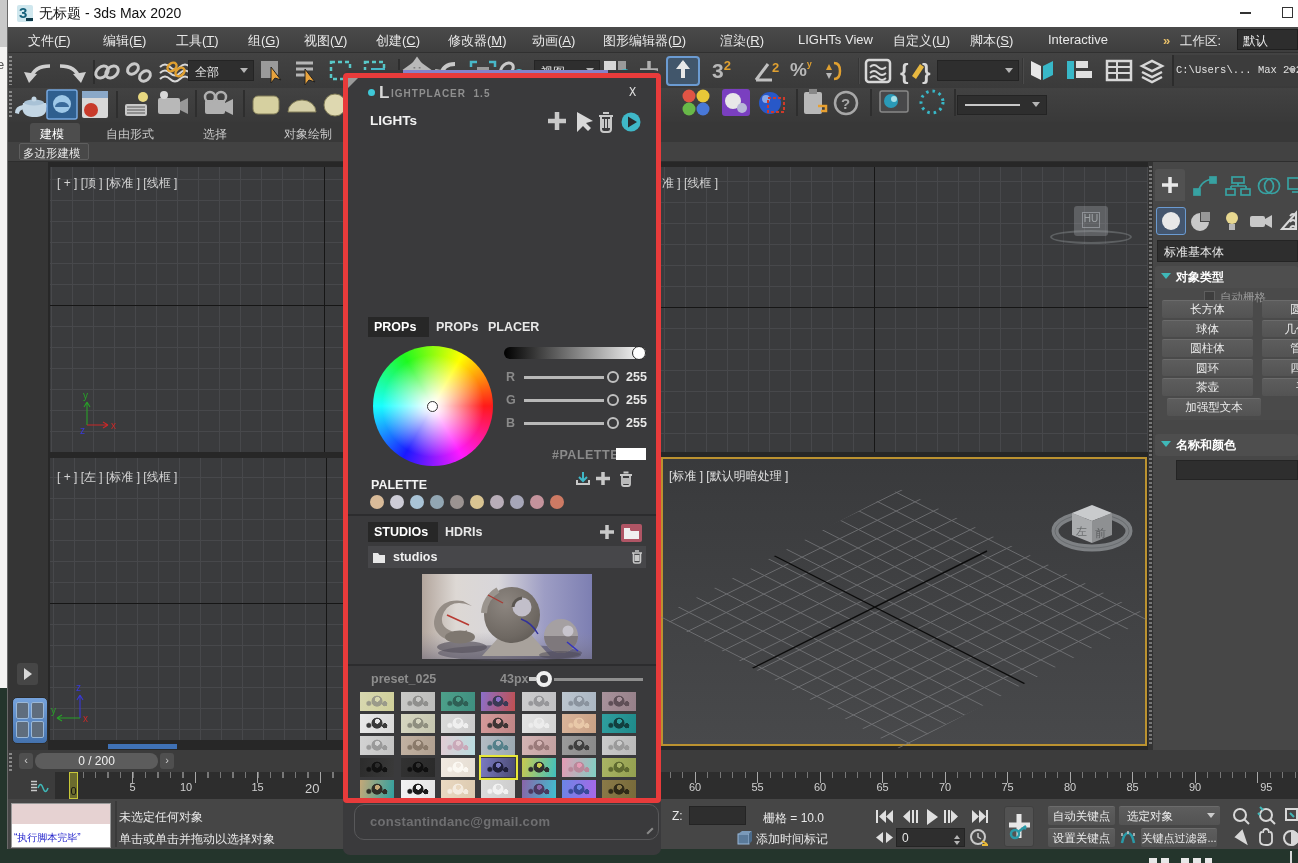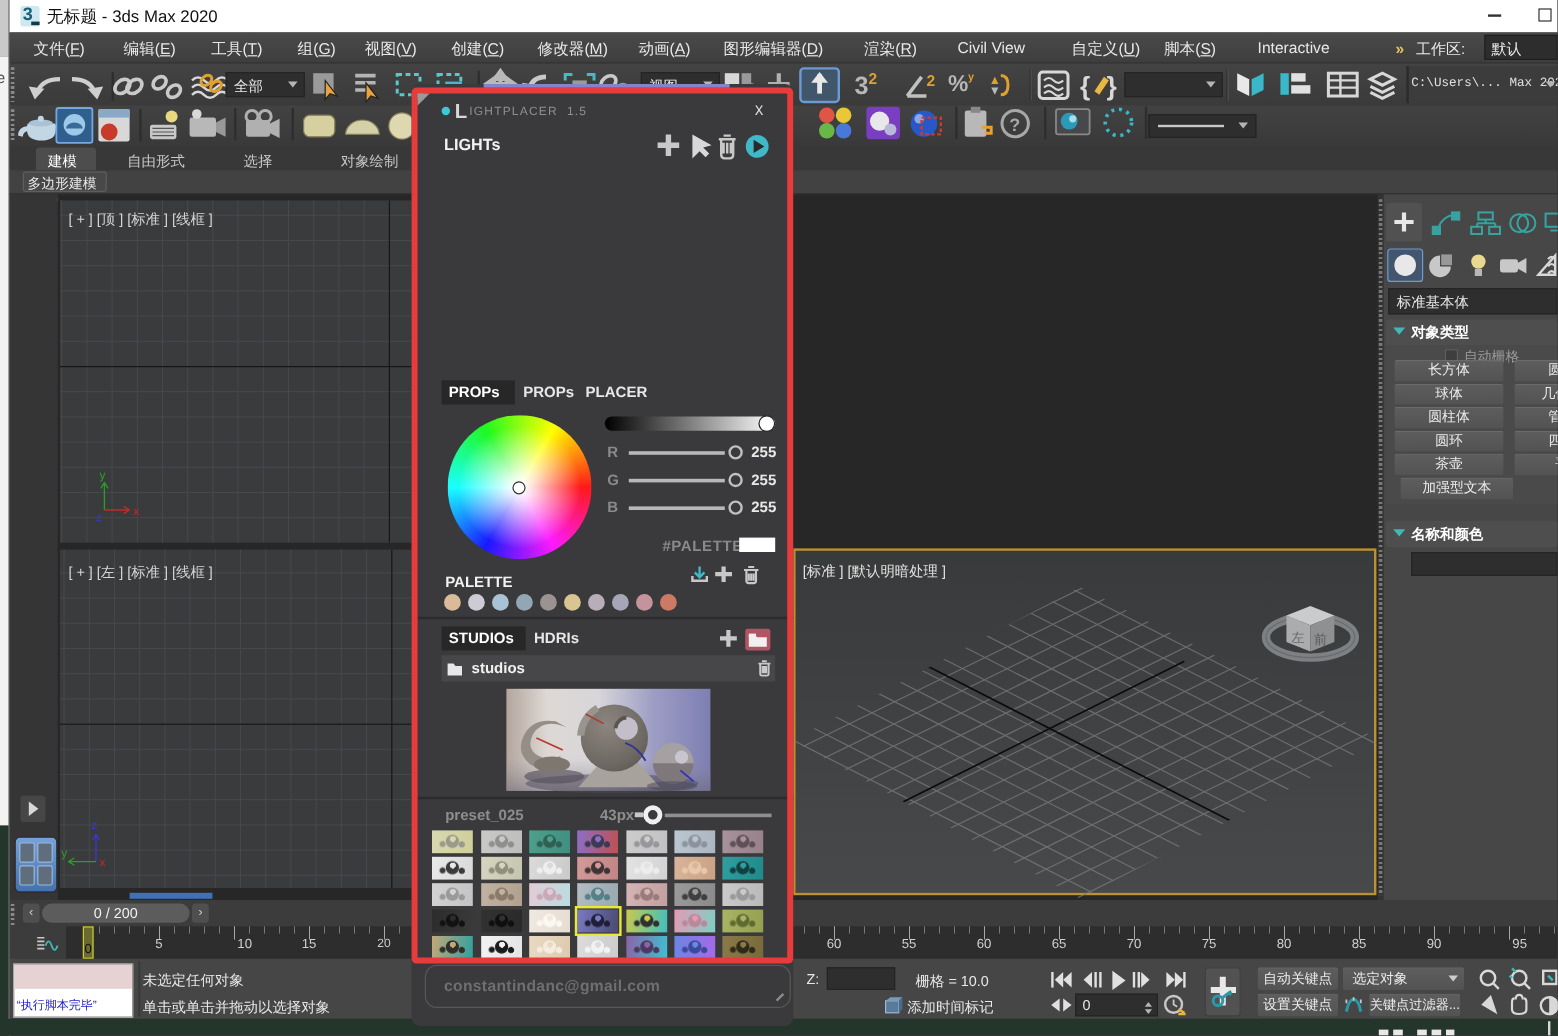--- a/index.html
+++ b/index.html
@@ -40,21 +40,21 @@
       <span style="position:absolute;left:20px;top:0">文件(<u>F</u>)</span>
       <span style="position:absolute;left:95px;top:0">编辑(<u>E</u>)</span>
       <span style="position:absolute;left:168px;top:0">工具(<u>T</u>)</span>
       <span style="position:absolute;left:240px;top:0">组(<u>G</u>)</span>
       <span style="position:absolute;left:296px;top:0">视图(<u>V</u>)</span>
       <span style="position:absolute;left:368px;top:0">创建(<u>C</u>)</span>
       <span style="position:absolute;left:440px;top:0">修改器(<u>M</u>)</span>
       <span style="position:absolute;left:524px;top:0">动画(<u>A</u>)</span>
       <span style="position:absolute;left:595px;top:0">图形编辑器(<u>D</u>)</span>
       <span style="position:absolute;left:712px;top:0">渲染(<u>R</u>)</span>
-      <span style="position:absolute;left:790px;top:0">Civil View</span>
+      <span style="position:absolute;left:790px;top:0">LIGHTs View</span>
       <span style="position:absolute;left:885px;top:0">自定义(<u>U</u>)</span>
       <span style="position:absolute;left:962px;top:0">脚本(<u>S</u>)</span>
       <span style="position:absolute;left:1040px;top:0">Interactive</span>
     </div>
 <div class="ab" style="left:1163px;top:33px;color:#e8c06a;font-size:13px;font-weight:bold">»</div>
 <div class="ab txt" style="left:1180px;top:33px;font-size:12.5px">工作区:</div>
 <div class="ab" style="left:1237px;top:29px;width:61px;height:21px;background:#2d2d2d;border:1px solid #1f1f1f"></div>
 <div class="ab txt" style="left:1243px;top:33px;font-size:12.5px">默认</div>
 
 <div class="ab" style="left:8px;top:53px;width:1290px;height:35px;background:linear-gradient(#434343,#3a3a3a)"></div>
@@ -279,20 +279,29 @@
  <div class="ab txt" style="left:7px;top:11px;color:#d4d4d4">[ + ]  [左 ]  [标准 ]  [线框 ]</div>
  <svg class="ab" style="left:0px;top:222px" width="100" height="48">
   <path d="M30 38 v-23 M30 15 l-3 5 M30 15 l3 5" stroke="#3838d8" stroke-width="1.1" fill="none"></path>
   <path d="M30 38 h-23 M7 38 l5-3 M7 38 l5 3" stroke="#28a028" stroke-width="1.1" fill="none"></path>
   <text x="26" y="11" fill="#3838d8" font-size="10">z</text>
   <text x="1" y="34" fill="#28a028" font-size="10">y</text>
   <text x="33" y="42" fill="#c82828" font-size="10">x</text>
  </svg>
 </div>
 
+<div class="ab vp" style="left:661px;top:167px;width:487px;height:285px">
+ <div class="ab grid" style="left:0;top:0;right:0;bottom:0;background-position:3px 14px"></div>
+ <div class="ab" style="left:213px;top:0;width:1px;height:285px;background:#161616"></div>
+ <div class="ab" style="left:0;top:140px;width:487px;height:1px;background:#161616"></div>
+ <div class="ab txt" style="left:1px;top:8px;color:#d4d4d4">准 ]  [线框 ]</div>
+ <div class="ab" style="left:413px;top:39px;width:34px;height:30px;background:rgba(170,175,180,.32);border-radius:3px"></div>
+ <div class="ab" style="left:421px;top:45px;width:18px;height:16px;border:1px solid rgba(200,205,210,.45);color:rgba(220,225,230,.5);font-size:10px;text-align:center">HU</div>
+ <div class="ab" style="left:389px;top:63px;width:82px;height:14px;border:2px solid rgba(160,165,170,.35);border-radius:50%"></div>
+</div>
 
 <div class="ab" style="left:661px;top:457px;width:486px;height:289px;border:2px solid #bb9230;background:linear-gradient(#393a3c,#48494b)">
  <svg class="ab" style="left:0;top:0" width="482" height="285" viewBox="0 0 482 285">
   <defs>
           <clipPath id="dia">
             <polygon points="237,30 488,158 237,290 -3,158"></polygon>
           </clipPath>
         </defs>
   <g clip-path="url(#dia)" stroke="#818285" stroke-width="1" opacity="0.68">
    <g id="ga">
@@ -418,23 +427,23 @@
 <div class="ab" style="left:108px;top:744px;width:69px;height:5px;background:#3f71b5"></div>
 <div class="ab" style="left:9px;top:753px;width:3px;height:42px;background:repeating-linear-gradient(#888 0 2px,transparent 2px 4px)"></div>
 <div class="ab" style="left:19px;top:753px;width:14px;height:16px;background:#4f4f4f;border-radius:3px;color:#ccc;font-size:11px;text-align:center;line-height:15px">‹</div>
 <div class="ab" style="left:35px;top:753px;width:123px;height:16px;background:#5c5c5c;border-radius:8px;color:#f0f0f0;font-size:12px;text-align:center;line-height:16px">0 / 200</div>
 <div class="ab" style="left:160px;top:753px;width:14px;height:16px;background:#4f4f4f;border-radius:3px;color:#ccc;font-size:11px;text-align:center;line-height:15px">›</div>
 
 <div class="ab" style="left:8px;top:772px;width:1290px;height:27px;background:#3c3c3c"></div>
 <div class="ab" style="left:55px;top:772px;width:1243px;height:27px;background:#2d2d2d;background-image:repeating-linear-gradient(90deg,#a8a8a8 0 1px,transparent 1px 62.5px),repeating-linear-gradient(90deg,#787878 0 1px,transparent 1px 12.5px);background-size:100% 11px,100% 6px;background-repeat:no-repeat;background-position:14.5px 0,14.5px 0"></div>
 <div class="ab" id="ruler" style="left:0;top:781px;height:18px">
       <div class="ab" style="left:117.5px;top:0;width:30px;text-align:center;color:#d0d0d0;font-size:11px">5</div>
-      <div class="ab" style="left:180px;top:0;width:30px;text-align:right;color:#d0d0d0;font-size:11px">10</div>
+      <div class="ab" style="left:180px;top:0;width:30px;text-align:left;color:#d0d0d0;font-size:11px">10</div>
       <div class="ab" style="left:242.5px;top:0;width:30px;text-align:center;color:#d0d0d0;font-size:11px">15</div>
-      <div class="ab" style="left:305px;top:0;width:30px;text-align:center;color:#d0d0d0;font-size:10px">20</div>
+      <div class="ab" style="left:305px;top:0;width:30px;text-align:left;color:#d0d0d0;font-size:13px">20</div>
       <div class="ab" style="left:367.5px;top:0;width:30px;text-align:center;color:#d0d0d0;font-size:11px">25</div>
       <div class="ab" style="left:430px;top:0;width:30px;text-align:center;color:#d0d0d0;font-size:11px">30</div>
       <div class="ab" style="left:492.5px;top:0;width:30px;text-align:center;color:#d0d0d0;font-size:11px">35</div>
       <div class="ab" style="left:555px;top:0;width:30px;text-align:center;color:#d0d0d0;font-size:11px">40</div>
       <div class="ab" style="left:617.5px;top:0;width:30px;text-align:center;color:#d0d0d0;font-size:11px">45</div>
       <div class="ab" style="left:680px;top:0;width:30px;text-align:center;color:#d0d0d0;font-size:11px">60</div>
       <div class="ab" style="left:742.5px;top:0;width:30px;text-align:center;color:#d0d0d0;font-size:11px">55</div>
       <div class="ab" style="left:805px;top:0;width:30px;text-align:center;color:#d0d0d0;font-size:11px">60</div>
       <div class="ab" style="left:867.5px;top:0;width:30px;text-align:center;color:#d0d0d0;font-size:11px">65</div>
       <div class="ab" style="left:930px;top:0;width:30px;text-align:center;color:#d0d0d0;font-size:11px">70</div>
@@ -532,21 +541,21 @@
 <div class="ab" style="left:1149px;top:858px;width:8px;height:5px;background:#e8e8e8"></div>
     <div class="ab" style="left:1161px;top:858px;width:8px;height:5px;background:#e8e8e8"></div>
 <div class="ab" style="left:1181px;top:858px;width:8px;height:5px;background:#e8e8e8"></div>
     <div class="ab" style="left:1193px;top:858px;width:8px;height:5px;background:#e8e8e8"></div>
     <div class="ab" style="left:1205px;top:858px;width:7px;height:5px;background:#e8e8e8"></div>
 <div class="ab" style="left:1290px;top:851px;width:2px;height:12px;background:#d8d8d8"></div>
 
 <div class="ab" id="dlg" style="left:343px;top:70px;width:318px;height:785px;background:#3a3a3c;border-radius:7px">
  <div class="ab" style="left:25px;top:19px;width:7px;height:7px;background:#3fc8d8;border-radius:50%"></div>
  <div class="ab" style="left:36px;top:13px;color:#d8d8d8;font-size:17px;font-weight:bold">L</div>
- <div class="ab" style="left:48px;top:18px;color:#8f8f8f;font-size:10px;font-weight:normal;letter-spacing:1px">IGHTPLACER&nbsp; 1.5</div>
+ <div class="ab" style="left:48px;top:18px;color:#8f8f8f;font-size:10px;font-weight:bold;letter-spacing:1px">IGHTPLACER&nbsp; 1.5</div>
  <div class="ab" style="left:286px;top:16px;color:#e0e0e0;font-size:12px;font-family:'Liberation Mono',monospace">X</div>
  <div class="ab" style="left:27px;top:43px;color:#f2f2f2;font-size:13.5px;font-weight:bold">LIGHTs</div>
  <svg class="ab" style="left:200px;top:40px" width="100" height="24">
   <path d="M14 2 v18 M5 11 h18" stroke="#c8c8c8" stroke-width="4.5"></path>
   <polygon points="34,2 34,22 40,16 45,21 48,18 43,13 50,11" fill="#d8d8d8"></polygon>
   <g stroke="#c8c8c8" stroke-width="2" fill="none">
    <path d="M56 6 h14 M58 6 v13 q0 3 3 3 h4 q3 0 3-3 v-13 M60 3 h6 M60 9 v9 M63 9 v9 M66 9 v9"></path>
   </g>
   <circle cx="88" cy="12" r="9.5" fill="#3fb8c8"></circle>
         <polygon points="85,6.5 85,17.5 94,12" fill="#2a2a2c"></polygon>

